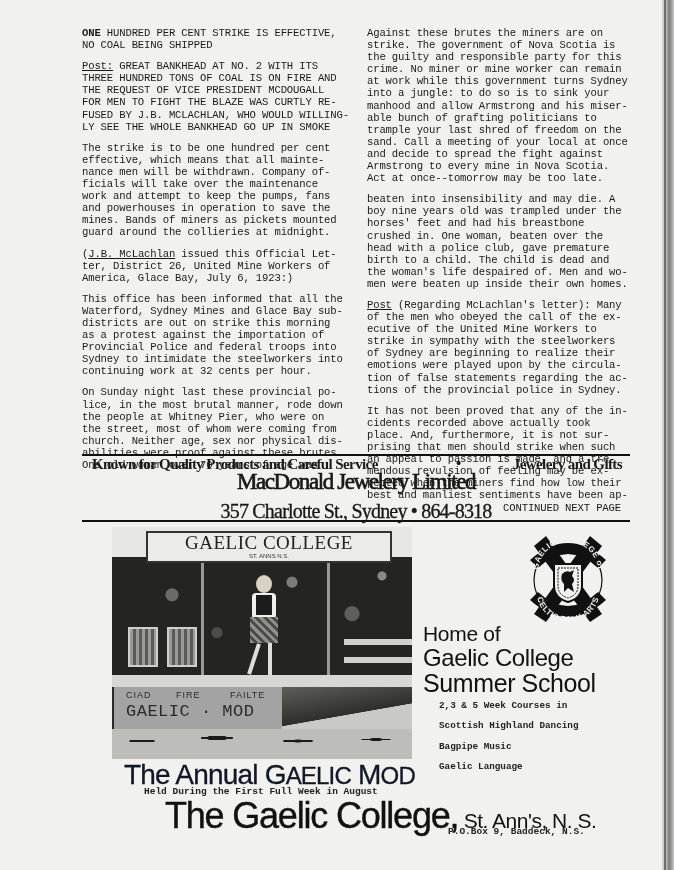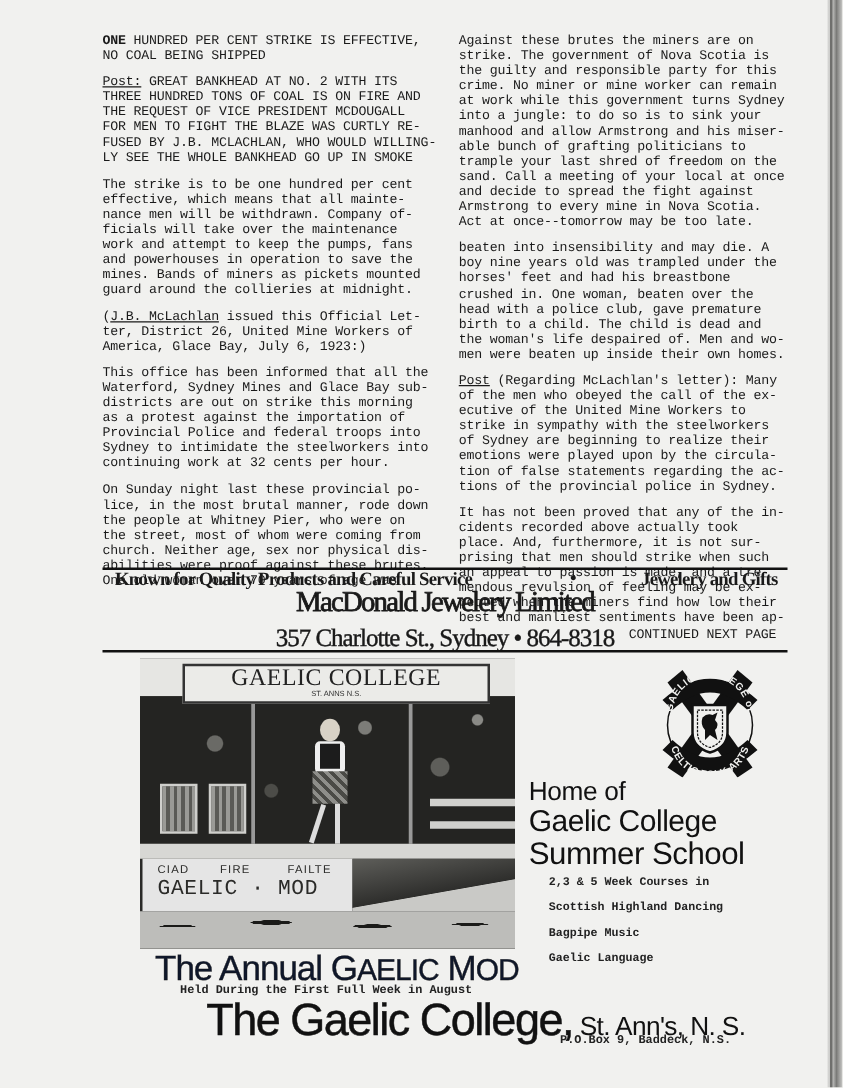--- a/index.html
+++ b/index.html
@@ -49,21 +49,21 @@
     .photo .dancer .body { position: absolute; left: 10px; top: 18px; width: 24px; height: 26px; background: #efefef; border-radius: 4px; }
     .photo .dancer .vest { position: absolute; left: 14px; top: 20px; width: 16px; height: 20px; background: #1c1c1c; }
     .photo .dancer .kilt { position: absolute; left: 8px; top: 42px; width: 28px; height: 26px; background: repeating-linear-gradient(45deg, #8e8e8a 0 3px, #4a4a46 3px 6px); }
     .photo .dancer .leg1 { position: absolute; left: 10px; top: 68px; width: 4px; height: 32px; background: #ddd; transform: rotate(18deg); }
     .photo .dancer .leg2 { position: absolute; left: 26px; top: 68px; width: 4px; height: 32px; background: #ddd; }
     .photo .chair1, .photo .chair2 { position: absolute; top: 100px; width: 30px; height: 40px; border: 2px solid #cfcfcc; background: repeating-linear-gradient(90deg, #9a9a96 0 3px, #5a5a56 3px 6px); }
     .photo .chair1 { left: 16px; }
     .photo .chair2 { left: 55px; }
     .photo .bench { position: absolute; left: 232px; top: 112px; width: 68px; height: 6px; background: #d0d0cd; box-shadow: 0 18px 0 #d0d0cd; }
     .photo .stage { position: absolute; left: 0; top: 148px; width: 300px; height: 12px; background: #d7d7d4; }
-    .photo .banner { position: absolute; left: 2px; top: 160px; width: 168px; height: 42px; background: #e5e5e5; font-family: "Liberation Sans", sans-serif; color: #2a2a28; }
+    .photo .banner { position: absolute; left: 2px; top: 160px; width: 168px; height: 42px; background: #a3a3a3; font-family: "Liberation Sans", sans-serif; color: #2a2a28; }
     .photo .banner .b1 { position: absolute; left: 12px; top: 3px; font-size: 9px; letter-spacing: 1px; }
     .photo .banner .b2 { position: absolute; left: 62px; top: 3px; font-size: 9px; letter-spacing: 1px; }
     .photo .banner .b3 { position: absolute; left: 116px; top: 3px; font-size: 9px; letter-spacing: 1px; }
     .photo .banner .b4 { position: absolute; left: 12px; top: 15px; font-size: 17px; font-family: Liberation Mono, monospace; letter-spacing: 0.5px; }
     .photo .deck { position: absolute; left: 170px; top: 160px; width: 130px; height: 42px; background: linear-gradient(170deg, #5e5e5a 0%, #2e2e2c 60%, #c9c9c6 61%, #c9c9c6 100%); }
     .photo .shrubs { position: absolute; left: 0; top: 202px; width: 300px; height: 30px; background:
         radial-gradient(ellipse at 10% 40%, #1a1a18 0 14px, transparent 15px),
         radial-gradient(ellipse at 35% 30%, #1a1a18 0 16px, transparent 17px),
         radial-gradient(ellipse at 62% 40%, #1a1a18 0 15px, transparent 16px),
         radial-gradient(ellipse at 88% 35%, #1a1a18 0 14px, transparent 15px),

